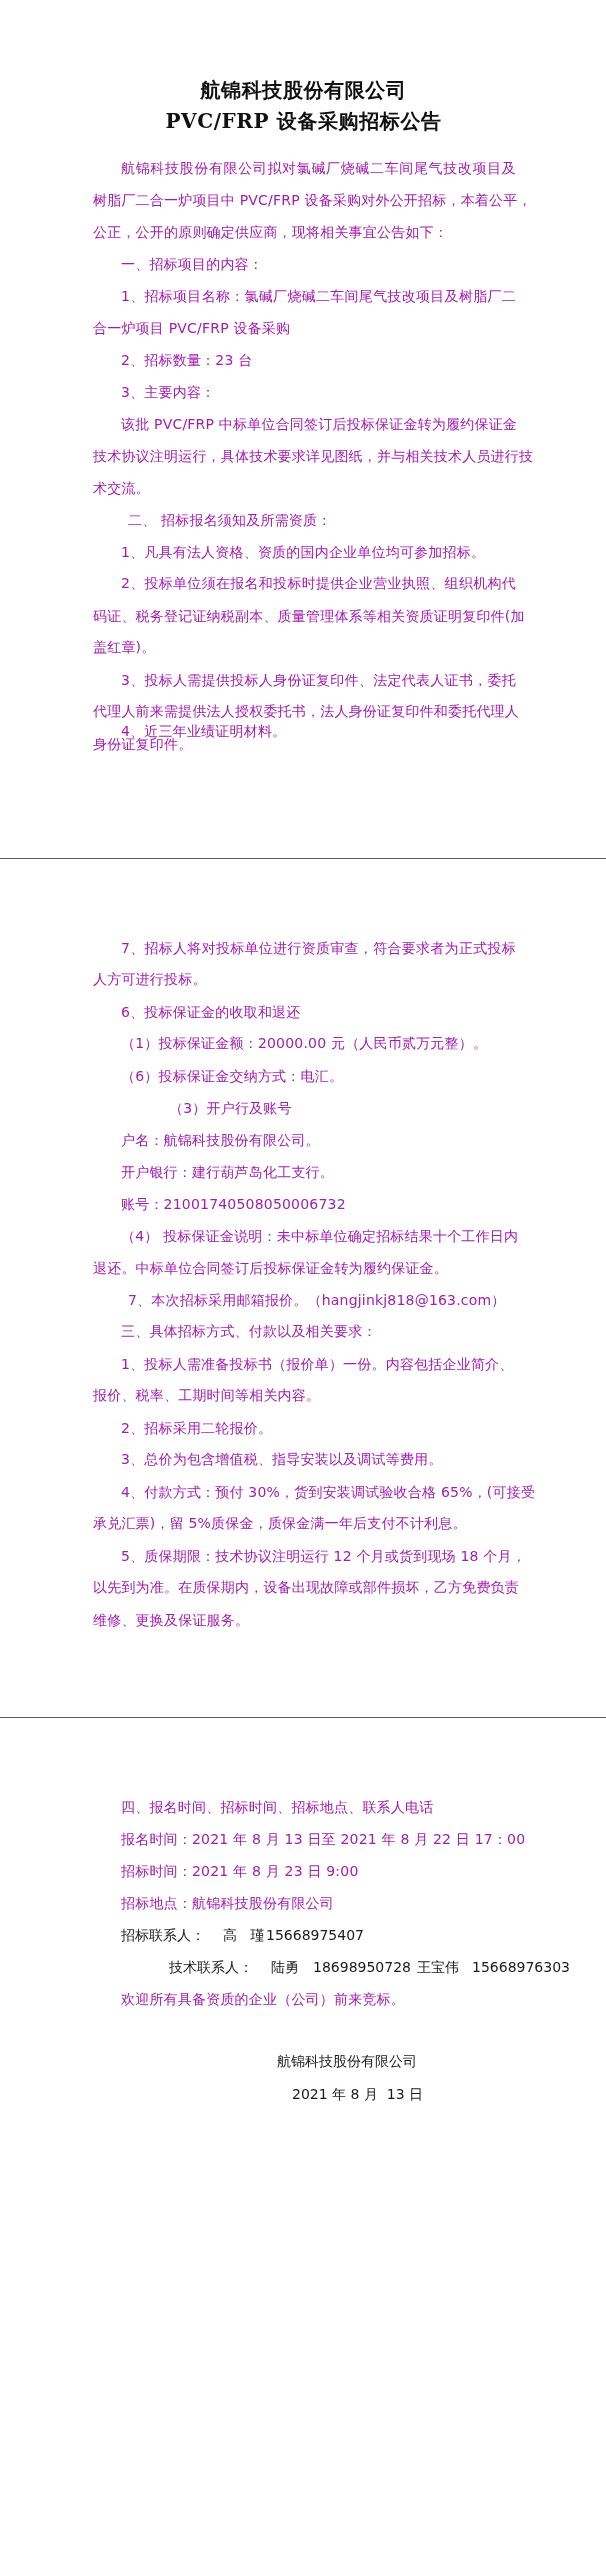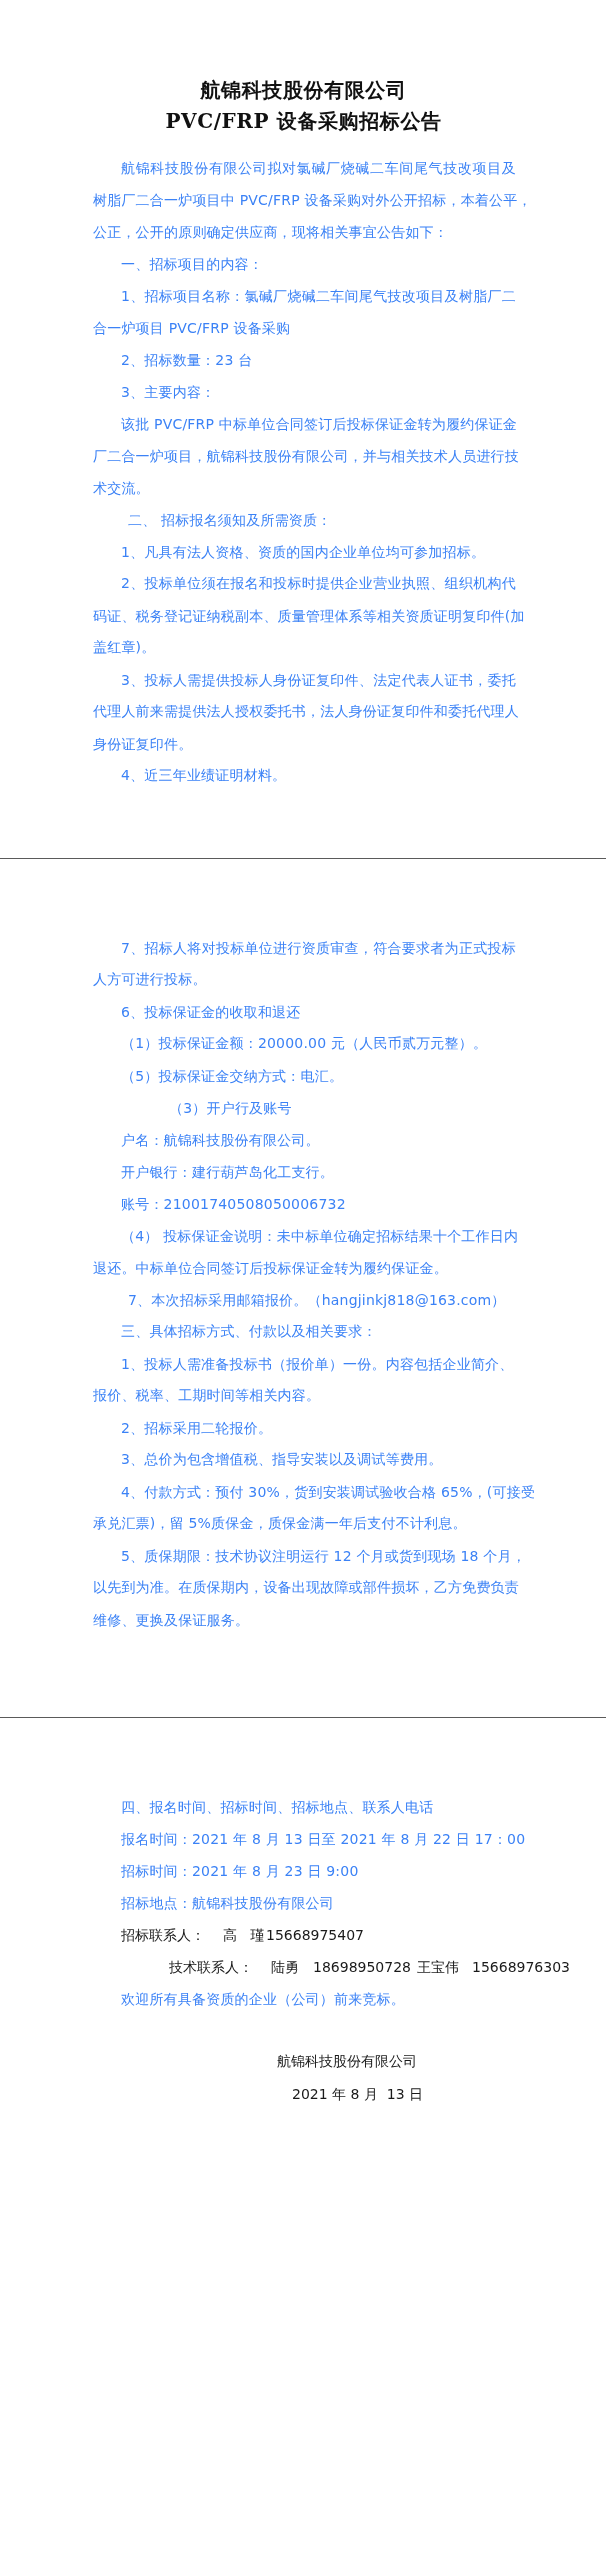--- a/index.html
+++ b/index.html
@@ -3,21 +3,21 @@
 <meta charset="utf-8">
 <style>
   html, body { margin: 0; padding: 0; background: #ffffff; }
   body { width: 607px; height: 2576px; position: relative; overflow: hidden;
          font-family: "DejaVu Sans", "Liberation Sans", sans-serif; color: #111111; }
   .page-break { position: absolute; left: 0; width: 607px; height: 1.1px; background: #5a5a5a; }
   .title { position: absolute; left: 0; width: 607px; text-align: center;
            font-family: "DejaVu Serif", "Liberation Serif", serif; font-weight: bold;
            font-size: 20px; line-height: 24.5px; letter-spacing: 0.6px; color: #111; }
   .ln { position: absolute; left: 93px; width: 423px; font-size: 14px; line-height: 19px;
-        white-space: nowrap; letter-spacing: 0.2px; color: #3b82f6; }
+        white-space: nowrap; letter-spacing: 0.2px; color: #a21caf; }
   .ln.ind { left: 121px; width: 395px; }
   .ln.ind2 { left: 128px; }
   .ln.justify { text-align: justify; text-align-last: justify; }
   .sig { position: absolute; font-size: 14px; line-height: 19px; white-space: nowrap; color: #1a1a1a; }
   .contact-row { position: absolute; left: 121px; font-size: 14px; line-height: 19px; white-space: nowrap; color: #1a1a1a; }
   .contact-row span { display: inline-block; }
 </style>
 </head>
 <body>
 
@@ -27,40 +27,40 @@
 <div class="ln ind justify" style="top:159px;">航锦科技股份有限公司拟对氯碱厂烧碱二车间尾气技改项目及</div>
 <div class="ln justify" style="top:191px;">树脂厂二合一炉项目中 PVC/FRP 设备采购对外公开招标，本着公平，</div>
 <div class="ln" style="top:223px;">公正，公开的原则确定供应商，现将相关事宜公告如下：</div>
 
 <div class="ln ind" style="top:255px;">一、招标项目的内容：</div>
 <div class="ln ind justify" style="top:287px;">1、招标项目名称：氯碱厂烧碱二车间尾气技改项目及树脂厂二</div>
 <div class="ln" style="top:319px;">合一炉项目 PVC/FRP 设备采购</div>
 <div class="ln ind" style="top:351px;">2、招标数量：23 台</div>
 <div class="ln ind" style="top:383px;">3、主要内容：</div>
 <div class="ln ind justify" style="top:415px;">该批  PVC/FRP  中标单位合同签订后投标保证金转为履约保证金</div>
-<div class="ln justify" style="top:447px;">厂二合一炉项目，航锦科技股份有限公司，并与相关技术人员进行技</div>
+<div class="ln justify" style="top:447px;">技术协议注明运行，具体技术要求详见图纸，并与相关技术人员进行技</div>
 <div class="ln" style="top:479px;">术交流。</div>
 
 <div class="ln ind2" style="top:511px;">二、  招标报名须知及所需资质：</div>
 <div class="ln ind" style="top:543px;">1、凡具有法人资格、资质的国内企业单位均可参加招标。</div>
 <div class="ln ind justify" style="top:574px;">2、投标单位须在报名和投标时提供企业营业执照、组织机构代</div>
 <div class="ln justify" style="top:607px;">码证、税务登记证纳税副本、质量管理体系等相关资质证明复印件(加</div>
 <div class="ln" style="top:638px;">盖红章)。</div>
 <div class="ln ind justify" style="top:671px;">3、投标人需提供投标人身份证复印件、法定代表人证书，委托</div>
 <div class="ln justify" style="top:702px;">代理人前来需提供法人授权委托书，法人身份证复印件和委托代理人</div>
 <div class="ln" style="top:735px;">身份证复印件。</div>
-<div class="ln ind" style="top:766px;">4、近三年业绩证明材料。</div>
+<div class="ln ind" style="top:722px;">4、近三年业绩证明材料。</div>
 
 <div class="page-break" style="top:858px;"></div>
 
 <div class="ln ind justify" style="top:939px;">7、招标人将对投标单位进行资质审查，符合要求者为正式投标</div>
 <div class="ln" style="top:970px;">人方可进行投标。</div>
 <div class="ln ind" style="top:1003px;">6、投标保证金的收取和退还</div>
 <div class="ln ind" style="top:1034px;">（1）投标保证金额：20000.00 元（人民币贰万元整）。</div>
-<div class="ln ind" style="top:1067px;">（5）投标保证金交纳方式：电汇。</div>
+<div class="ln ind" style="top:1067px;">（6）投标保证金交纳方式：电汇。</div>
 <div class="ln ind" style="top:1099px;margin-left:48px;">（3）开户行及账号</div>
 <div class="ln ind" style="top:1131px;">户名：航锦科技股份有限公司。</div>
 <div class="ln ind" style="top:1163px;">开户银行：建行葫芦岛化工支行。</div>
 <div class="ln ind" style="top:1195px;">账号：21001740508050006732</div>
 <div class="ln ind justify" style="top:1227px;">（4） 投标保证金说明：未中标单位确定招标结果十个工作日内</div>
 <div class="ln" style="top:1259px;">退还。中标单位合同签订后投标保证金转为履约保证金。</div>
 <div class="ln ind2" style="top:1291px;">7、本次招标采用邮箱报价。（hangjinkj818@163.com）</div>
 
 <div class="ln ind" style="top:1322px;">三、具体招标方式、付款以及相关要求：</div>
 <div class="ln ind justify" style="top:1355px; width:387px;">1、投标人需准备投标书（报价单）一份。内容包括企业简介、</div>

